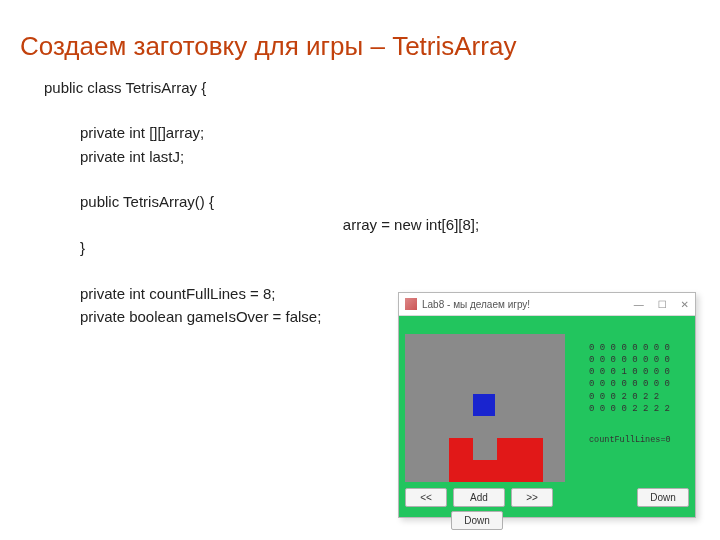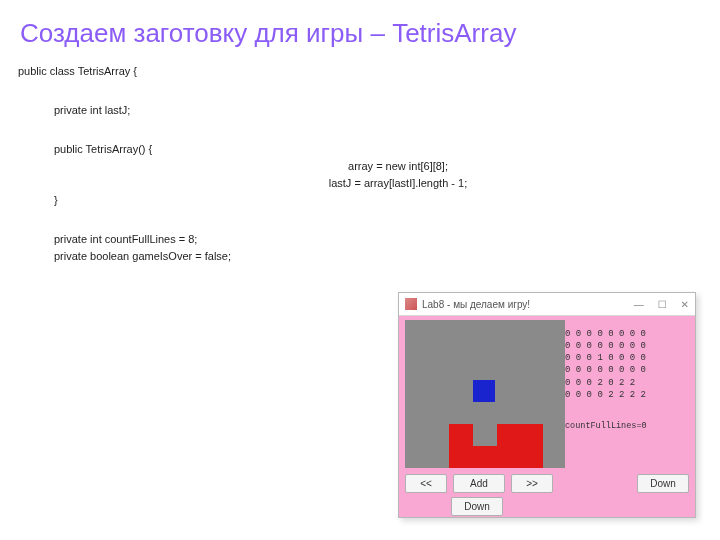--- a/index.html
+++ b/index.html
@@ -5,41 +5,42 @@
   body {
     margin: 0;
     width: 720px;
     height: 540px;
     background: #fff;
     font-family: Arial, sans-serif;
     overflow: hidden;
     position: relative;
   }
   .title {
-    color: #8b5cf6;
+    color: #c2410c;
     font-size: 26px;
     padding: 18px 0 14px 20px;
     font-weight: 400;
+    margin-top: 13px;
   }
   .code {
-    font-size: 11px;
+    font-size: 15px;
     color: #222;
-    padding-left: 18px;
+    padding-left: 44px;
     line-height: 1.55;
   }
   .code .ind1 { padding-left: 36px; }
   .code .ind2 { padding-left: 58px; text-align: center; }
   .blank { height: 22px; }
   .win {
     position: absolute;
     right: 24px;
     bottom: 22px;
     width: 296px;
     height: 224px;
-    background: #f9a8d4;
+    background: #22c55e;
     border: 1px solid #b8b8b8;
     box-shadow: 3px 3px 6px rgba(0,0,0,0.15);
     font-family: Tahoma, sans-serif;
     font-size: 10px;
     color: #444;
   }
   .titlebar {
     height: 22px;
     background: #fff;
     border-bottom: 1px solid #d8d8d8;
@@ -50,22 +51,22 @@
   .app-icon {
     width: 12px; height: 12px;
     background: linear-gradient(135deg,#d88,#c55);
     margin-right: 5px;
   }
   .win-title { flex: 1; font-size: 10px; color: #555; }
   .win-btns { display: flex; gap: 14px; color: #888; }
   .win-btns span { cursor: default; }
   .win-body {
     display: flex;
-    padding: 4px 6px 0 6px;
-    gap: 0;
+    padding: 18px 6px 0 6px;
+    gap: 24px;
   }
   .play {
     width: 160px;
     height: 148px;
     background: #8a8a8a;
     position: relative;
   }
   .blue {
     position: absolute;
     width: 22px; height: 22px;
@@ -110,25 +111,25 @@
   .timer-gap { flex: 1; }
 </style>
 </head>
 <body>
 
 <div class="title">Создаем заготовку для игры – TetrisArray</div>
 
 <div class="code">
   <div>public class TetrisArray {</div>
   <div class="blank"></div>
+  <div class="ind1">private int [][]array;</div>
   <div class="ind1">private int lastJ;</div>
   <div class="blank"></div>
   <div class="ind1">public TetrisArray() {</div>
   <div class="ind2">array = new int[6][8];</div>
-  <div class="ind2">lastJ = array[lastI].length - 1;</div>
   <div class="ind1">}</div>
   <div class="blank"></div>
   <div class="ind1">private int countFullLines = 8;</div>
   <div class="ind1">private boolean gameIsOver = false;</div>
 </div>
 
 <div class="win">
   <div class="titlebar">
     <div class="app-icon"></div>
     <div class="win-title">Lab8 - мы делаем игру!</div>

